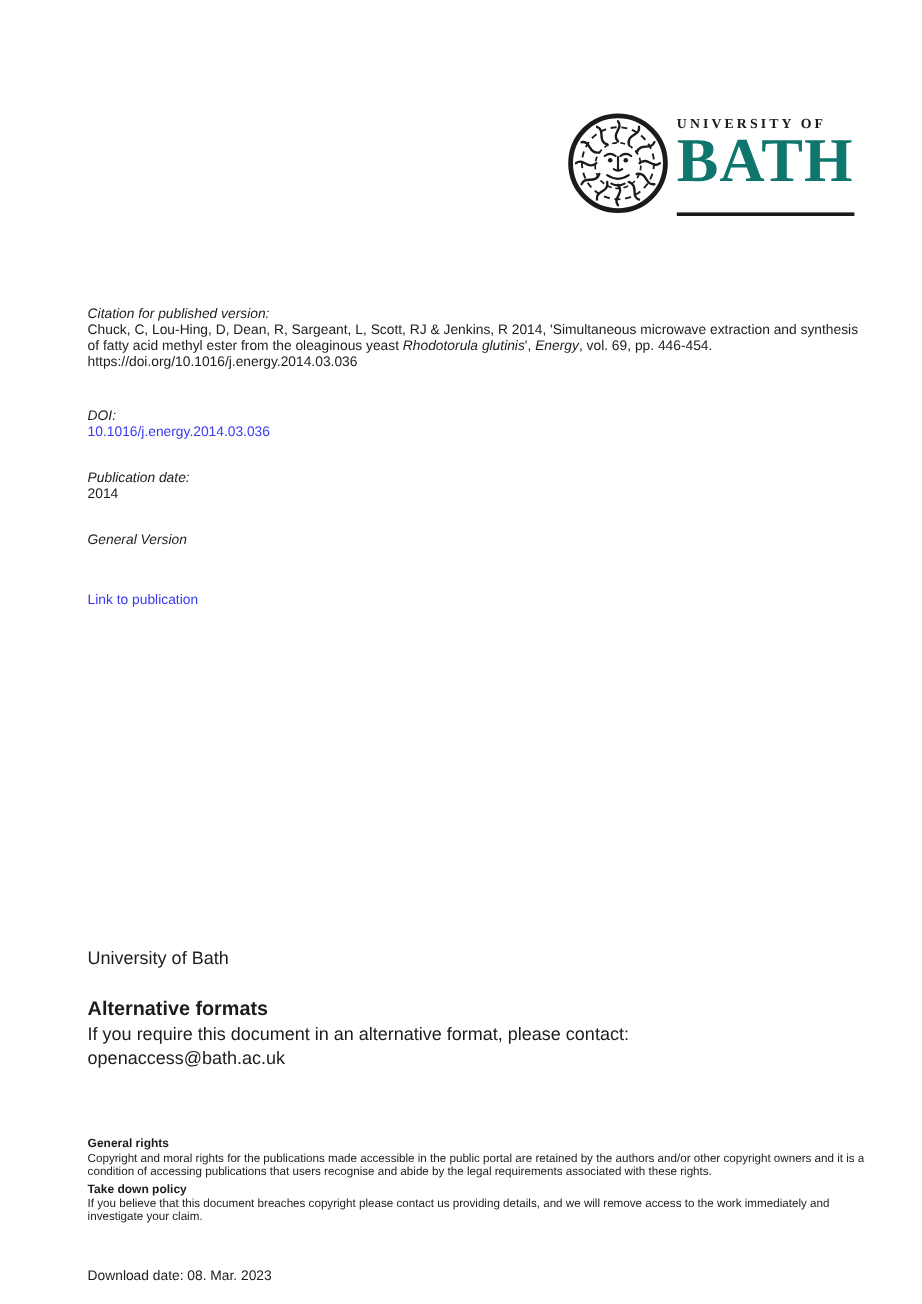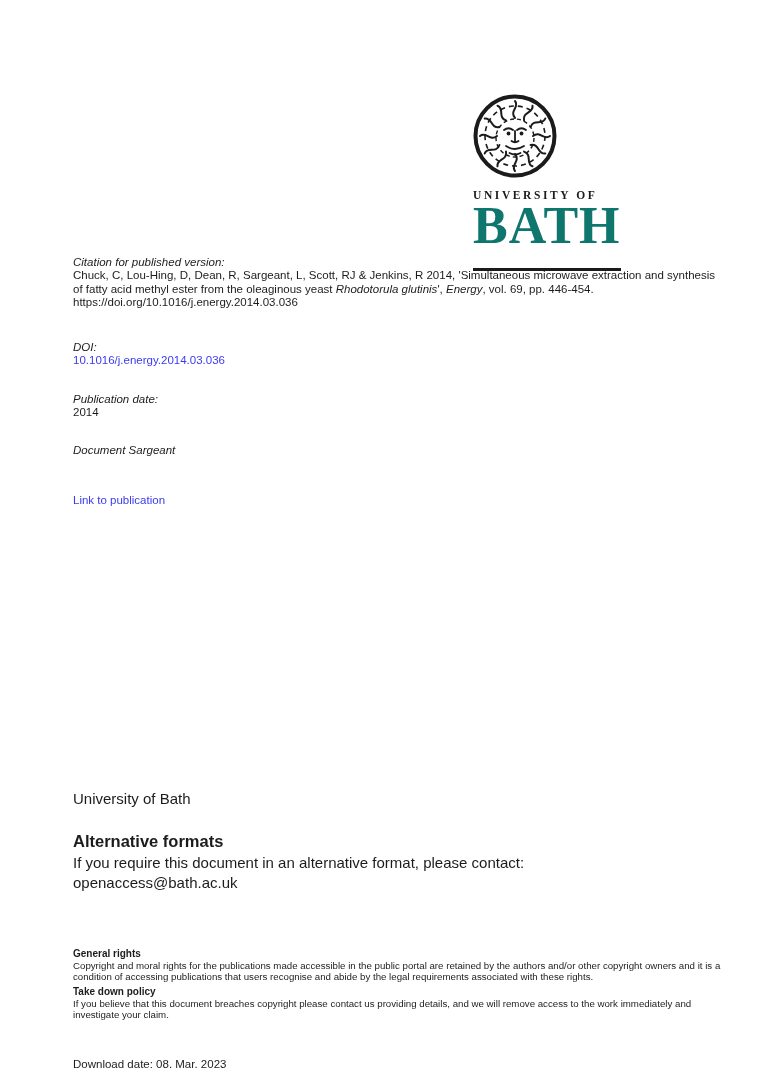--- a/index.html
+++ b/index.html
@@ -18,21 +18,20 @@
   }
 
   
   .logo {
     position: absolute;
     left: 473px;
     top: 94px;
     display: flex;
     align-items: flex-start;
     gap: 7px;
-    flex-direction: column;
   }
   .logo-text {
     margin-top: 4px;
   }
   .logo-top {
     font-family: "Liberation Serif", serif;
     font-weight: bold;
     font-size: 11.5px;
     letter-spacing: 2.6px;
     color: #1b1b1b;
@@ -159,21 +158,21 @@
     <p class="body-text italic">DOI:</p>
     <p class="body-text"><a class="link">10.1016/j.energy.2014.03.036</a></p>
   </div>
 
   <div class="block pubdate-block">
     <p class="body-text italic">Publication date:</p>
     <p class="body-text">2014</p>
   </div>
 
   <div class="block docver-block">
-    <p class="body-text italic">Document Sargeant</p>
+    <p class="body-text italic">General Version</p>
   </div>
 
   <div class="block linkpub-block">
     <p class="body-text"><a class="link">Link to publication</a></p>
   </div>
 
   <div class="block uheading-block">
     <p class="uheading">University of Bath</p>
   </div>
 

